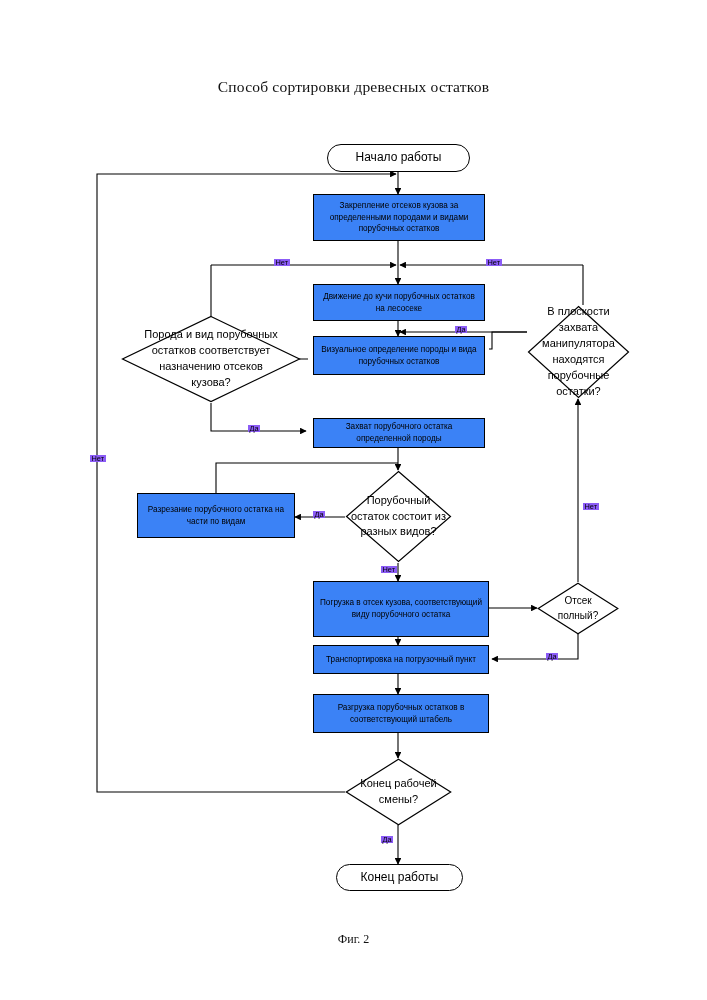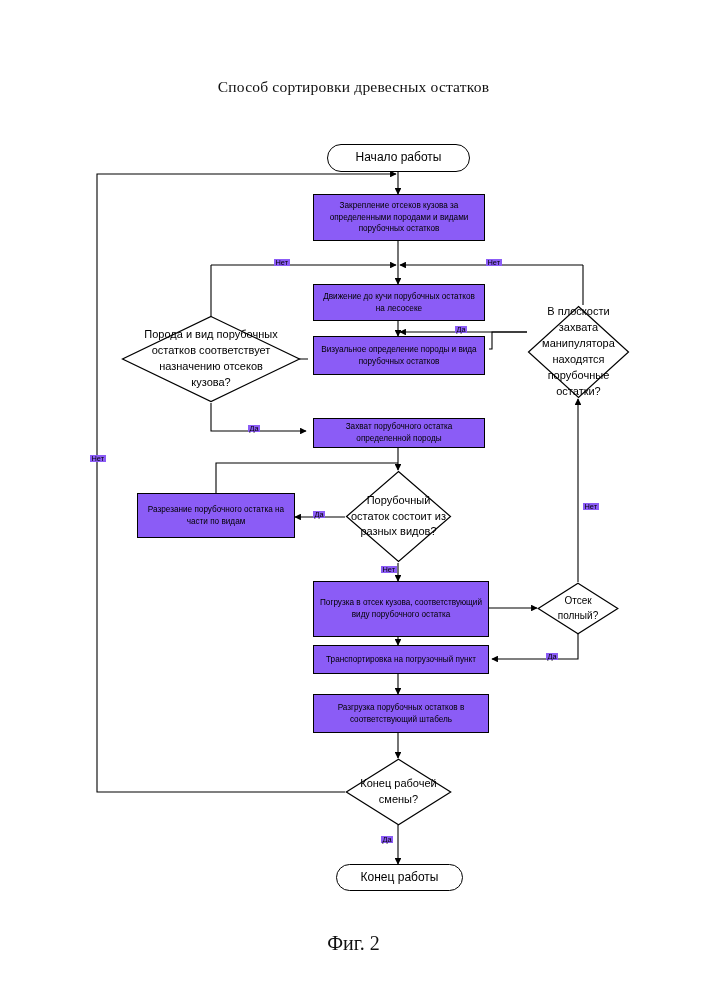--- a/index.html
+++ b/index.html
@@ -32,38 +32,38 @@
     letter-spacing: 0.2px;
     color: #111;
   }
   .figcaption {
     position: absolute;
     left: 0;
     top: 932px;
     width: 707px;
     text-align: center;
     font-family: "Liberation Serif", serif;
-    font-size: 20px;
+    font-size: 12px;
     color: #111;
   }
   .node {
     position: absolute;
     box-sizing: border-box;
     display: flex;
     align-items: center;
     justify-content: center;
     text-align: center;
     font-size: 8.2px;
     line-height: 1.45;
     color: #000;
     font-family: "Liberation Sans", sans-serif;
   }
   .box {
     border: 1.2px solid #000;
-    background: #8b5cf6;
+    background: #3b82f6;
     padding: 6px 4px;
   }
   .terminal {
     border: 1.3px solid #000;
     border-radius: 40px;
     background: #fff;
     font-size: 12px;
   }
   .diamond-wrap {
     position: absolute;

